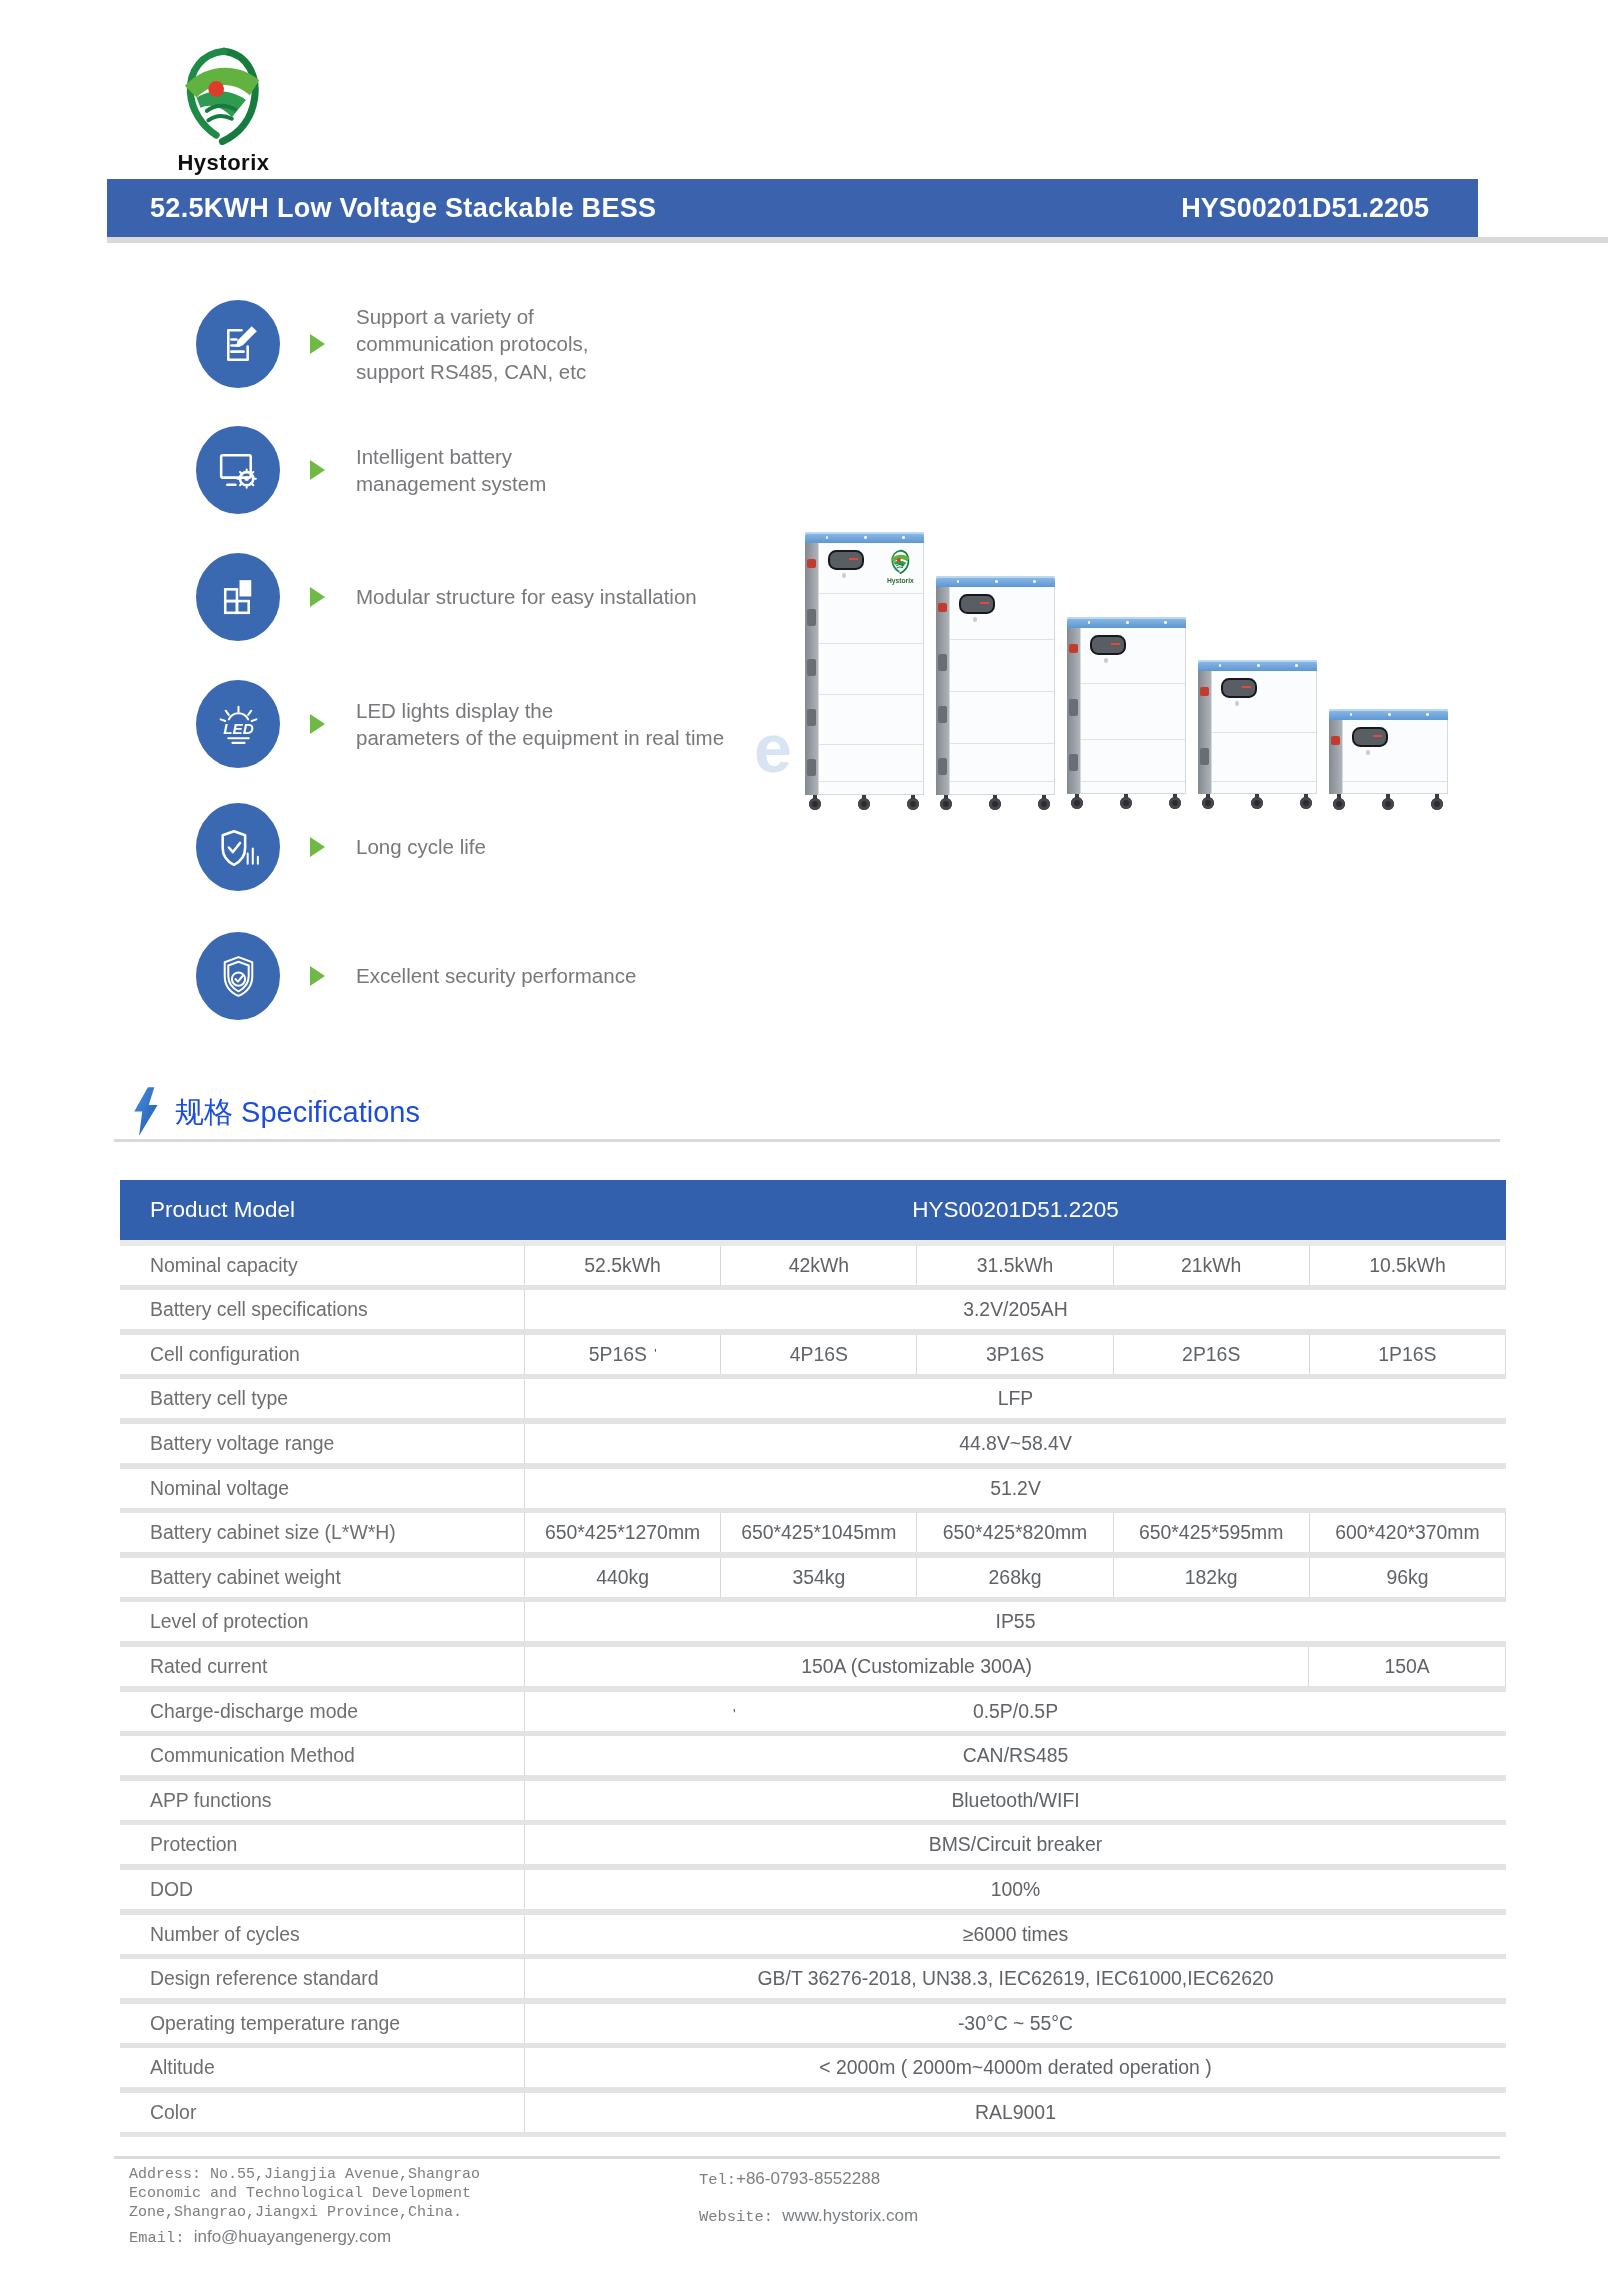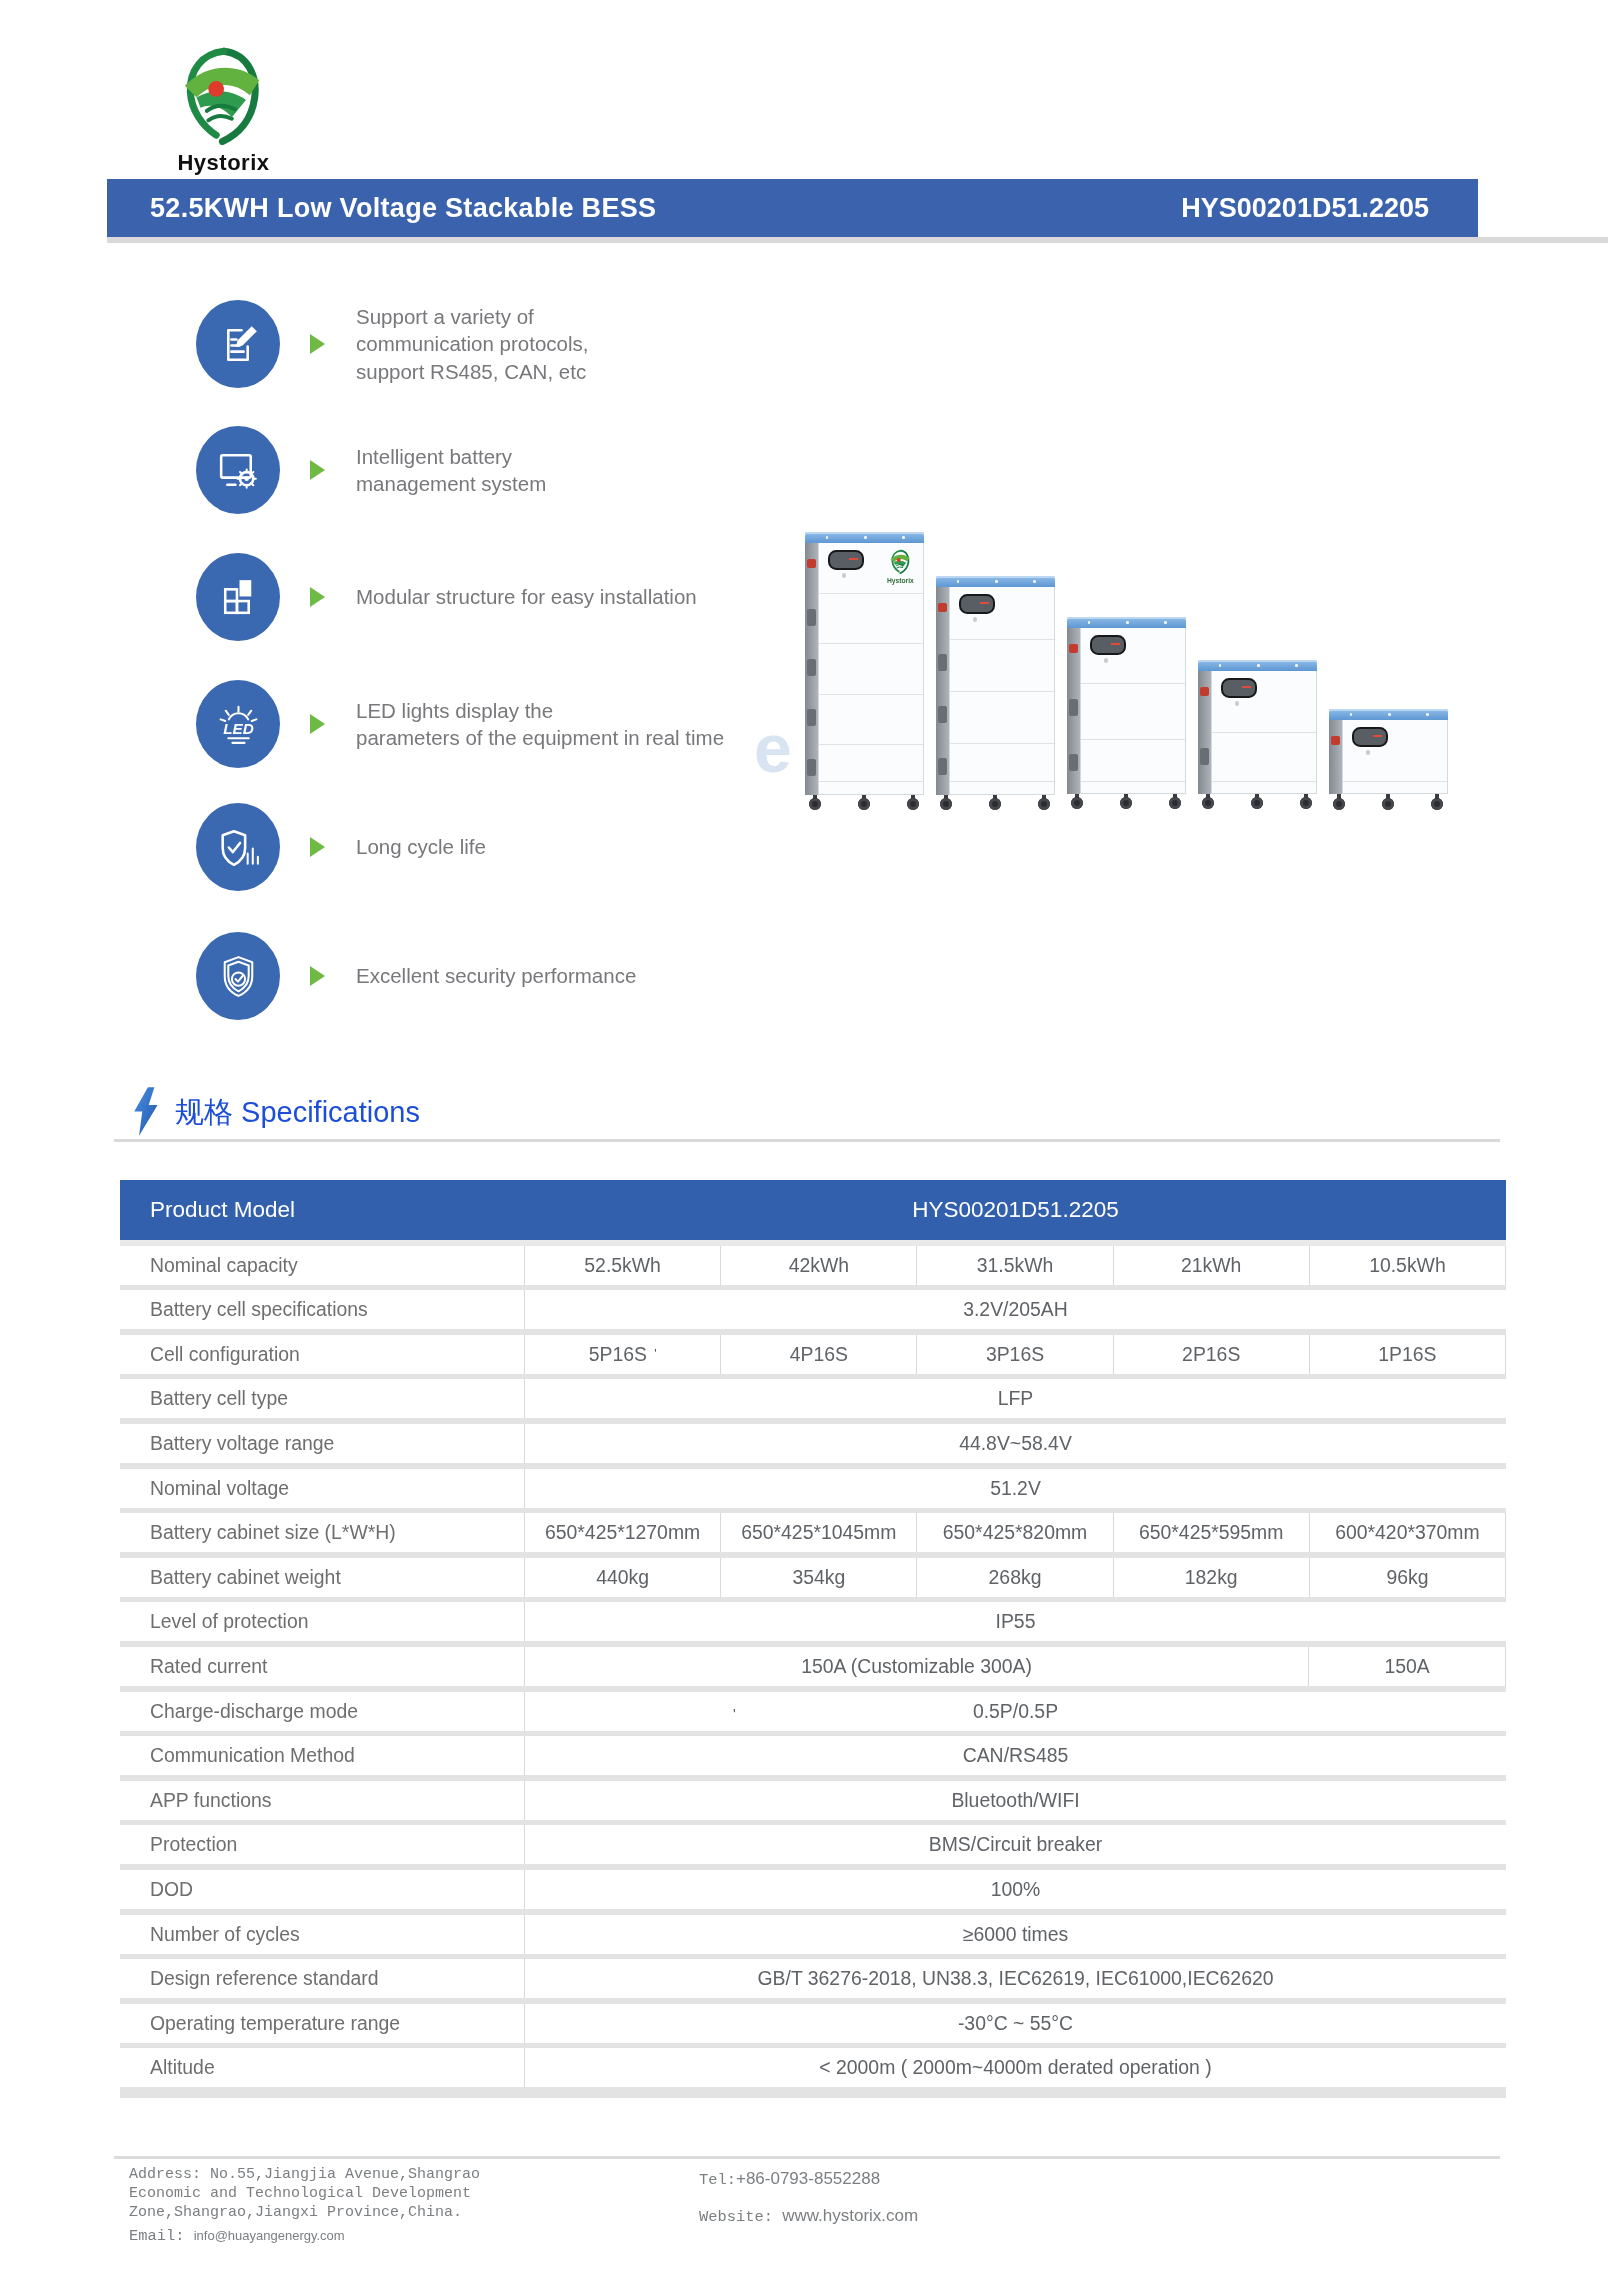--- a/index.html
+++ b/index.html
@@ -77,21 +77,21 @@
   .spec-cell.wide{flex:4;}
   .stray-sup{font-size:12.3px;color:#4c4c4c;vertical-align:super;margin-left:7.2px;}
   .stray-bar{position:absolute;left:613px;top:14.3px;font-size:14.3px;color:#5a5a5a;}
 
   
   .footer-rule{position:absolute;left:114px;top:2156px;width:1386px;height:2.6px;background:#DBDBDB;}
   .footer-left{position:absolute;left:129px;top:2165px;color:#7B7F82;}
   .footer-address{font-family:"Liberation Mono", monospace;font-size:15px;line-height:19px;
                   white-space:pre-line;}
   .footer-email{margin-top:5.1px;font-family:"Liberation Mono", monospace;font-size:15.4px;}
-  .footer-email b{font-family:"Liberation Sans", sans-serif;font-size:13px;font-weight:400;}
+  .footer-email b{font-family:"Liberation Sans", sans-serif;font-size:17px;font-weight:400;}
   .footer-right{position:absolute;left:699px;top:2169px;color:#7B7F82;}
   .footer-tel{font-family:"Liberation Mono", monospace;font-size:15.4px;}
   .footer-tel b{font-family:"Liberation Sans", sans-serif;font-size:17px;font-weight:400;}
   .footer-web{margin-top:17.4px;font-family:"Liberation Mono", monospace;font-size:15.4px;}
   .footer-web b{font-family:"Liberation Sans", sans-serif;font-size:17px;font-weight:400;}
 </style>
 </head>
 <body>
 
 <div class="page">
@@ -491,20 +491,26 @@
           </div>
         </div>
         <div class="spec-sep"></div>
         <div class="spec-row">
           <div class="spec-label">Altitude</div>
           <div class="spec-cells">
             <div class="spec-cell">&lt; 2000m ( 2000m~4000m derated operation )</div>
           </div>
         </div>
         <div class="spec-sep"></div>
+        <div class="spec-row">
+          <div class="spec-label">Color</div>
+          <div class="spec-cells">
+            <div class="spec-cell">RAL9001</div>
+          </div>
+        </div>
         <div class="spec-sep"></div>
       </div>
   </div>
 
   <div class="footer-rule"></div>
   <div class="footer-left">
     <div class="footer-address">Address: No.55,Jiangjia Avenue,Shangrao
 Economic and Technological Development
 Zone,Shangrao,Jiangxi Province,China.</div>
     <div class="footer-email"><span>Email:</span> <b>info@huayangenergy.com</b></div>

